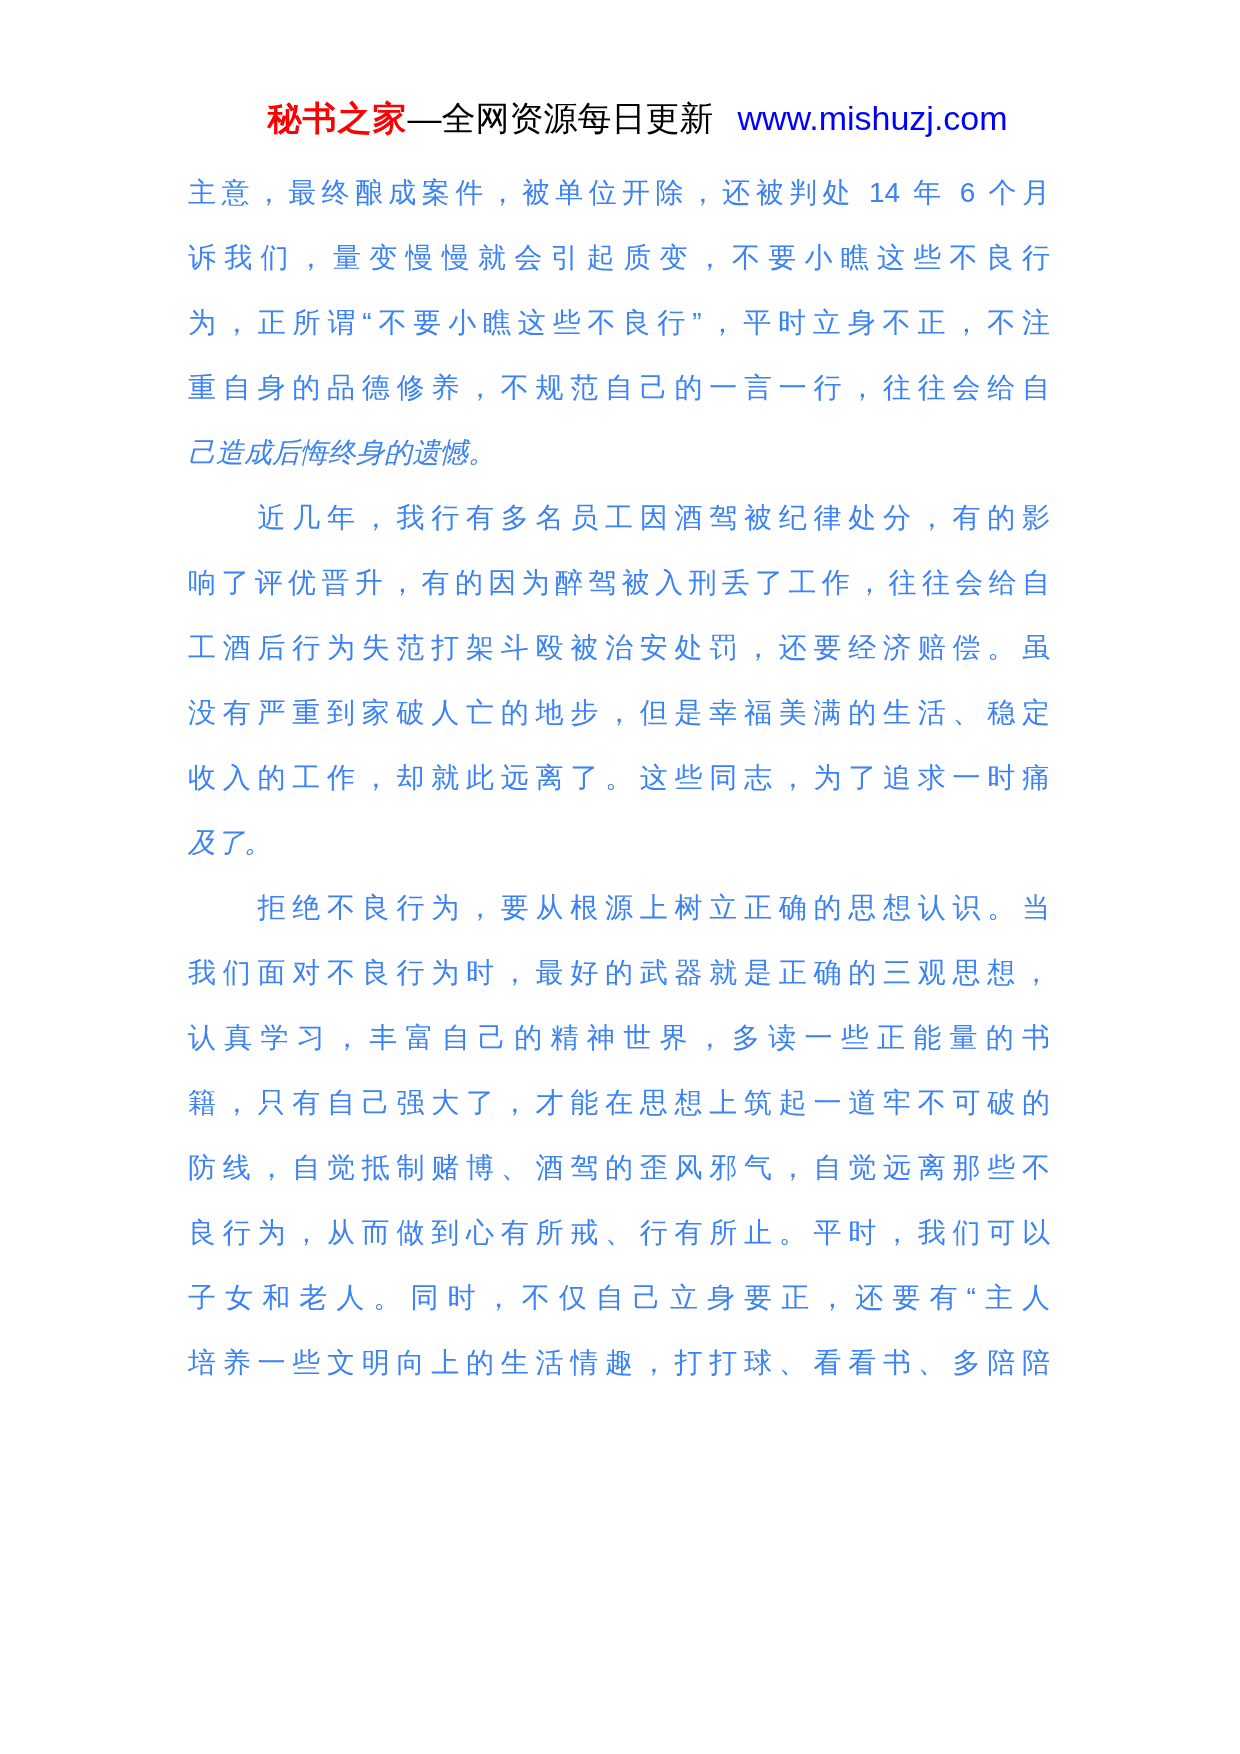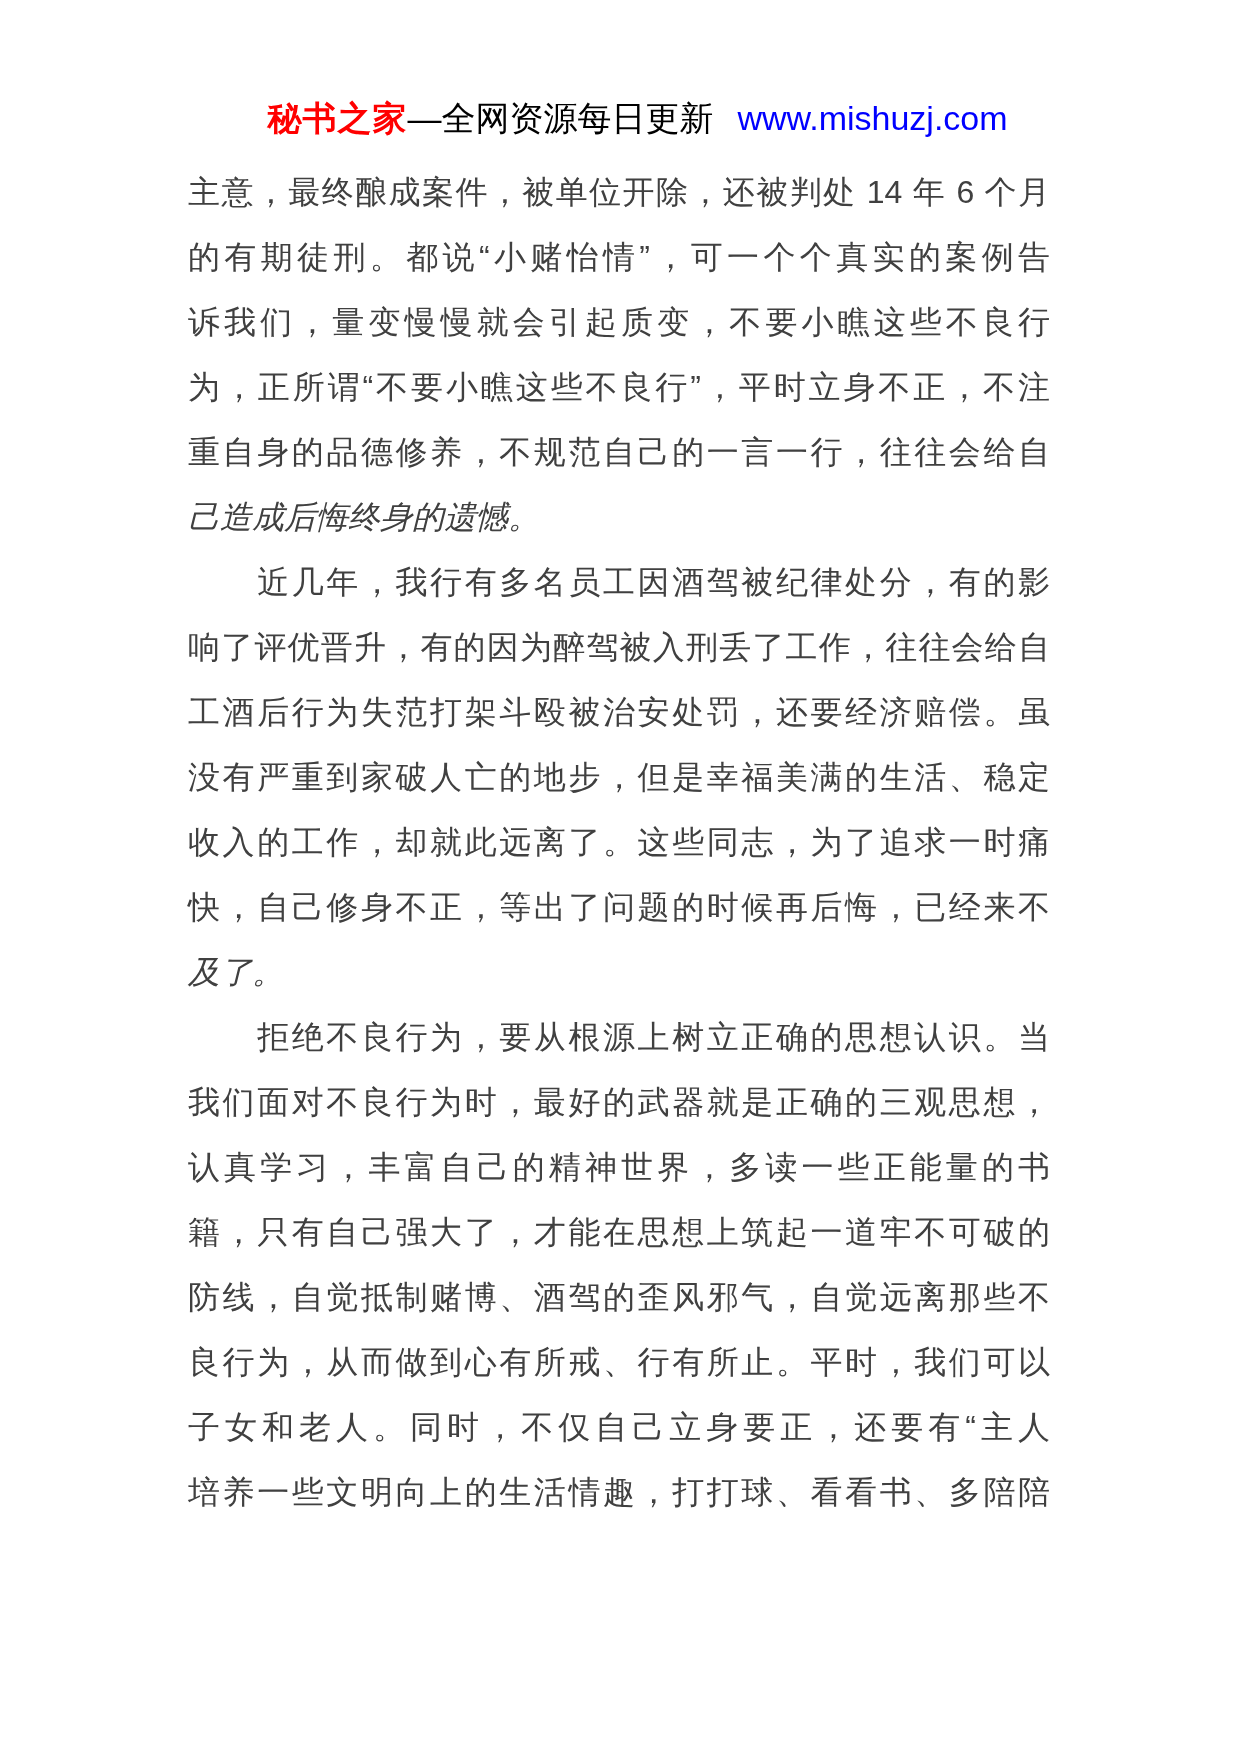--- a/index.html
+++ b/index.html
@@ -36,23 +36,23 @@
   }
   .header .url {
     text-decoration: none;
     margin-left: 10px;
   }
   .doc-body {
     position: absolute;
     top: 160px;
     left: 188px;
     width: 862px;
-    font-size: 32px;
+    font-size: 28px;
     line-height: 65px;
-    color: #404040;
+    color: #3b82f6;
   }
   .paragraph {
     margin: 0;
     padding: 0;
   }
   .line {
     text-align: justify;
     text-align-last: justify;
     height: 65px;
     overflow: visible;
@@ -66,33 +66,31 @@
 </head>
 <body>
 
 <div class="page">
   <div class="header">
     <span class="site" style="color: rgb(255, 0, 0);">秘书之家</span><span class="sep" style="color: rgb(0, 0, 0);">—</span><span class="tag" style="color: rgb(0, 0, 0);">全网资源每日更新</span><a class="url" href="#" style="color: rgb(0, 0, 255); margin-left: 24px;">www.mishuzj.com</a>
   </div>
   <div class="doc-body">
       <div class="paragraph">
         <div class="line">主意，最终酿成案件，被单位开除，还被判处 14 年 6 个月</div>
-        <div class="line">的有期徒刑。都说“小赌怡情”，可一个个真实的案例告</div>
         <div class="line">诉我们，量变慢慢就会引起质变，不要小瞧这些不良行</div>
         <div class="line">为，正所谓“不要小瞧这些不良行”，平时立身不正，不注</div>
         <div class="line">重自身的品德修养，不规范自己的一言一行，往往会给自</div>
         <div class="line para-last">己造成后悔终身的遗憾。</div>
       </div>
       <div class="paragraph">
         <div class="line">　　近几年，我行有多名员工因酒驾被纪律处分，有的影</div>
         <div class="line">响了评优晋升，有的因为醉驾被入刑丢了工作，往往会给自</div>
         <div class="line">工酒后行为失范打架斗殴被治安处罚，还要经济赔偿。虽</div>
         <div class="line">没有严重到家破人亡的地步，但是幸福美满的生活、稳定</div>
         <div class="line">收入的工作，却就此远离了。这些同志，为了追求一时痛</div>
-        <div class="line">快，自己修身不正，等出了问题的时候再后悔，已经来不</div>
         <div class="line para-last">及了。</div>
       </div>
       <div class="paragraph">
         <div class="line">　　拒绝不良行为，要从根源上树立正确的思想认识。当</div>
         <div class="line">我们面对不良行为时，最好的武器就是正确的三观思想，</div>
         <div class="line">认真学习，丰富自己的精神世界，多读一些正能量的书</div>
         <div class="line">籍，只有自己强大了，才能在思想上筑起一道牢不可破的</div>
         <div class="line">防线，自觉抵制赌博、酒驾的歪风邪气，自觉远离那些不</div>
         <div class="line">良行为，从而做到心有所戒、行有所止。平时，我们可以</div>
         <div class="line">子女和老人。同时，不仅自己立身要正，还要有“主人</div>

